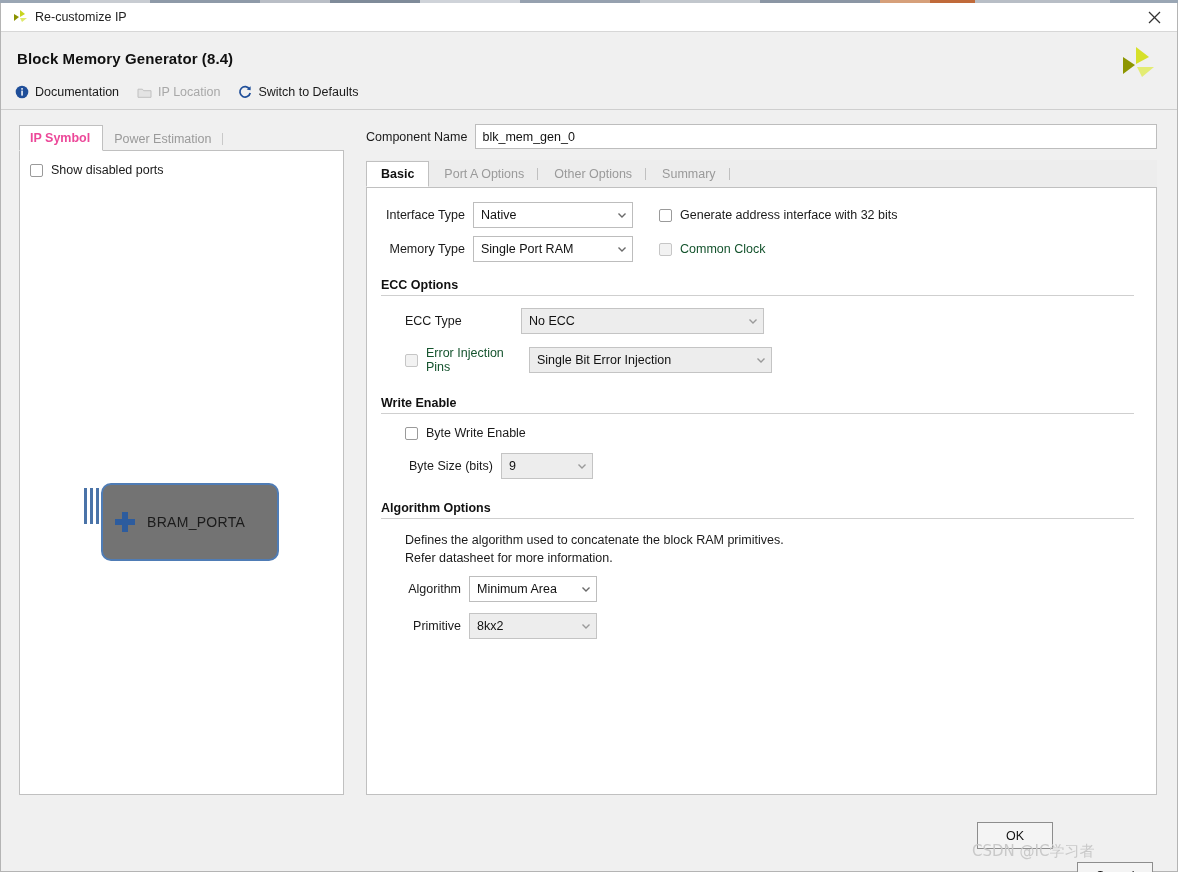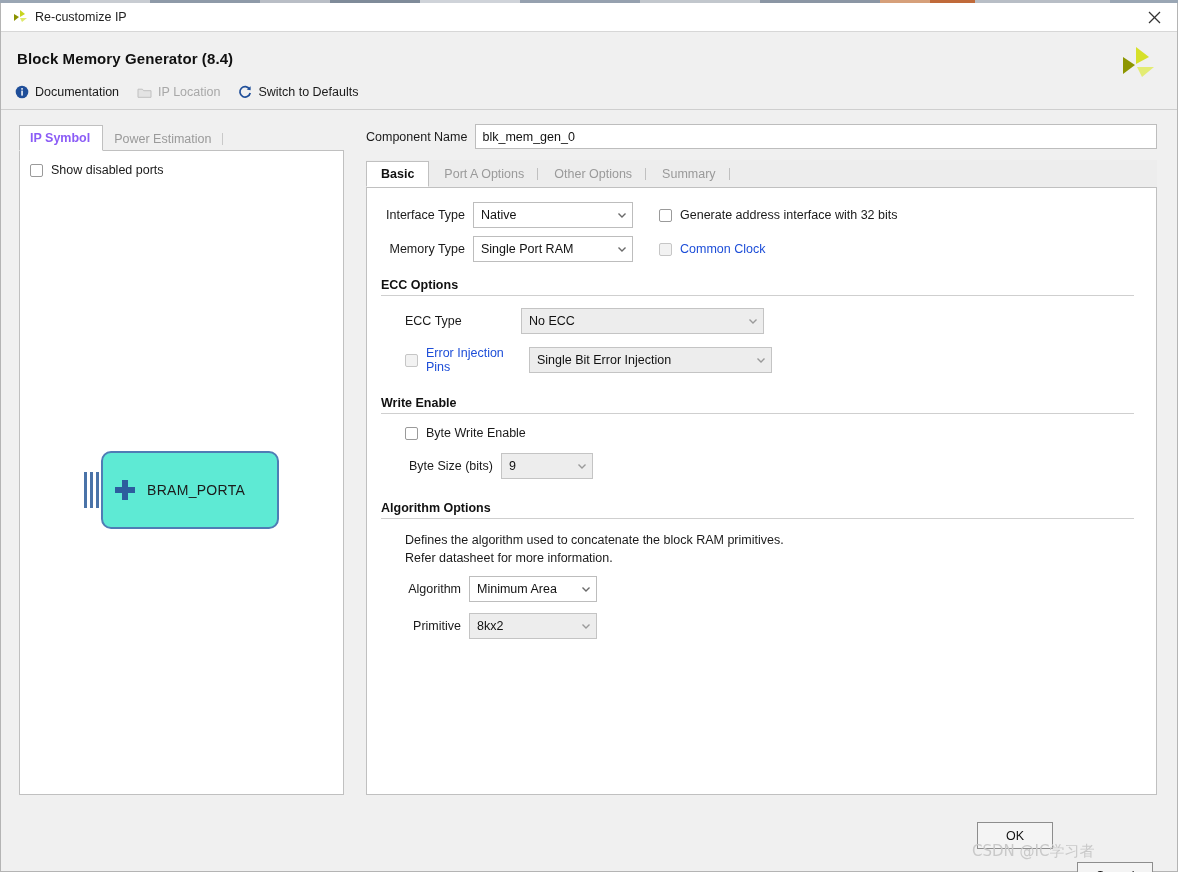--- a/index.html
+++ b/index.html
@@ -80,35 +80,35 @@
   .body-area { flex:1 1 auto; display:flex; padding:14px 18px 0 18px; gap:22px; position:relative; }
 
   
   .left-panel { width:325px; flex:0 0 auto; display:flex; flex-direction:column; }
   .tabstrip { display:flex; align-items:flex-end; height:27px; border-bottom:1px solid #c0c0c0; background:#f0f0f0; }
   .tab {
     padding:5px 12px 5px 10px; font-size:12.5px; color:#9a9a9a;
     border:1px solid transparent; border-bottom:none; cursor:pointer;
     position:relative; top:1px; background:transparent;
   }
-  .tab.active { color:#8b5cf6; font-weight:bold; background:#ffffff; border-color:#c0c0c0; border-bottom:1px solid #ffffff;text-align:center; }
+  .tab.active { color:#ec4899; font-weight:bold; background:#ffffff; border-color:#c0c0c0; border-bottom:1px solid #ffffff;text-align:center; }
   .tab.sep::after { content:""; position:absolute; right:0; top:6px; bottom:6px; width:1px; background:#c9c9c9; }
   .left-body {
     flex:1 1 auto; background:#ffffff; border:1px solid #c0c0c0; border-top:none;
     position:relative; margin-bottom:20px;
   }
   .show-ports { display:flex; align-items:center; gap:8px; padding:12px 0 0 10px; font-size:12.5px; }
 
   
   .symbol-wrap { position:absolute; left:0; right:0; top:300px; display:flex; justify-content:center; align-items:center; }
   .port-bars { display:flex; gap:3px; margin-right:2px; }
   .port-bars span { display:block; width:3px; height:36px; background:#4a73a8; }
   .symbol-box {
     width:178px; height:78px; border:2px solid #4f7cb5; border-radius:10px;
-    background:#5eead4; display:flex; align-items:center; gap:12px; padding-left:12px;
+    background:#737373; display:flex; align-items:center; gap:12px; padding-left:12px;margin-top:32px;
   }
   .plus-glyph { width:20px; height:20px; position:relative; flex:0 0 auto; }
   .plus-glyph::before, .plus-glyph::after { content:""; position:absolute; background:#2d5c9e; }
   .plus-glyph::before { left:0; top:7px; width:20px; height:6px; }
   .plus-glyph::after { top:0; left:7px; height:20px; width:6px; }
   .symbol-label { font-size:14px; color:#1b1b1b; letter-spacing:.3px; }
 
   
   .right-panel { flex:1 1 auto; display:flex; flex-direction:column; padding-right:2px; }
   .comp-row { display:flex; align-items:center; gap:8px; margin-bottom:11px; }
@@ -142,21 +142,21 @@
   }
   .sel.gray { background:#ededed; border-color:#c4c4c4; }
   .sel .val { flex:1 1 auto; white-space:nowrap; overflow:hidden; }
   .chev { width:12px; height:12px; flex:0 0 auto; margin-left:4px; }
   .chev svg { display:block; }
 
   
   .cbox { width:13px; height:13px; border:1px solid #9a9a9a; background:#fff; border-radius:2px; flex:0 0 auto; }
   .cbox.gray { border-color:#c6c6c6; background:#f2f2f2; }
   .chk-row { display:flex; align-items:center; gap:8px; font-size:12.5px; }
-  .chk-row.dim { color:#1d4ed8; }
+  .chk-row.dim { color:#14532d; }
 
   
   .group { margin-top:16px; }
   .group-title { font-size:12.5px; font-weight:bold; color:#111; margin-bottom:3px; }
   .group-rule { height:1px; background:#cfcfcf; margin-bottom:12px; }
   .desc { font-size:12.5px; color:#1a1a1a; line-height:1.45; margin-bottom:9px; }
 
   
   .footer { height:56px; flex:0 0 auto; position:relative; }
   .btn {

